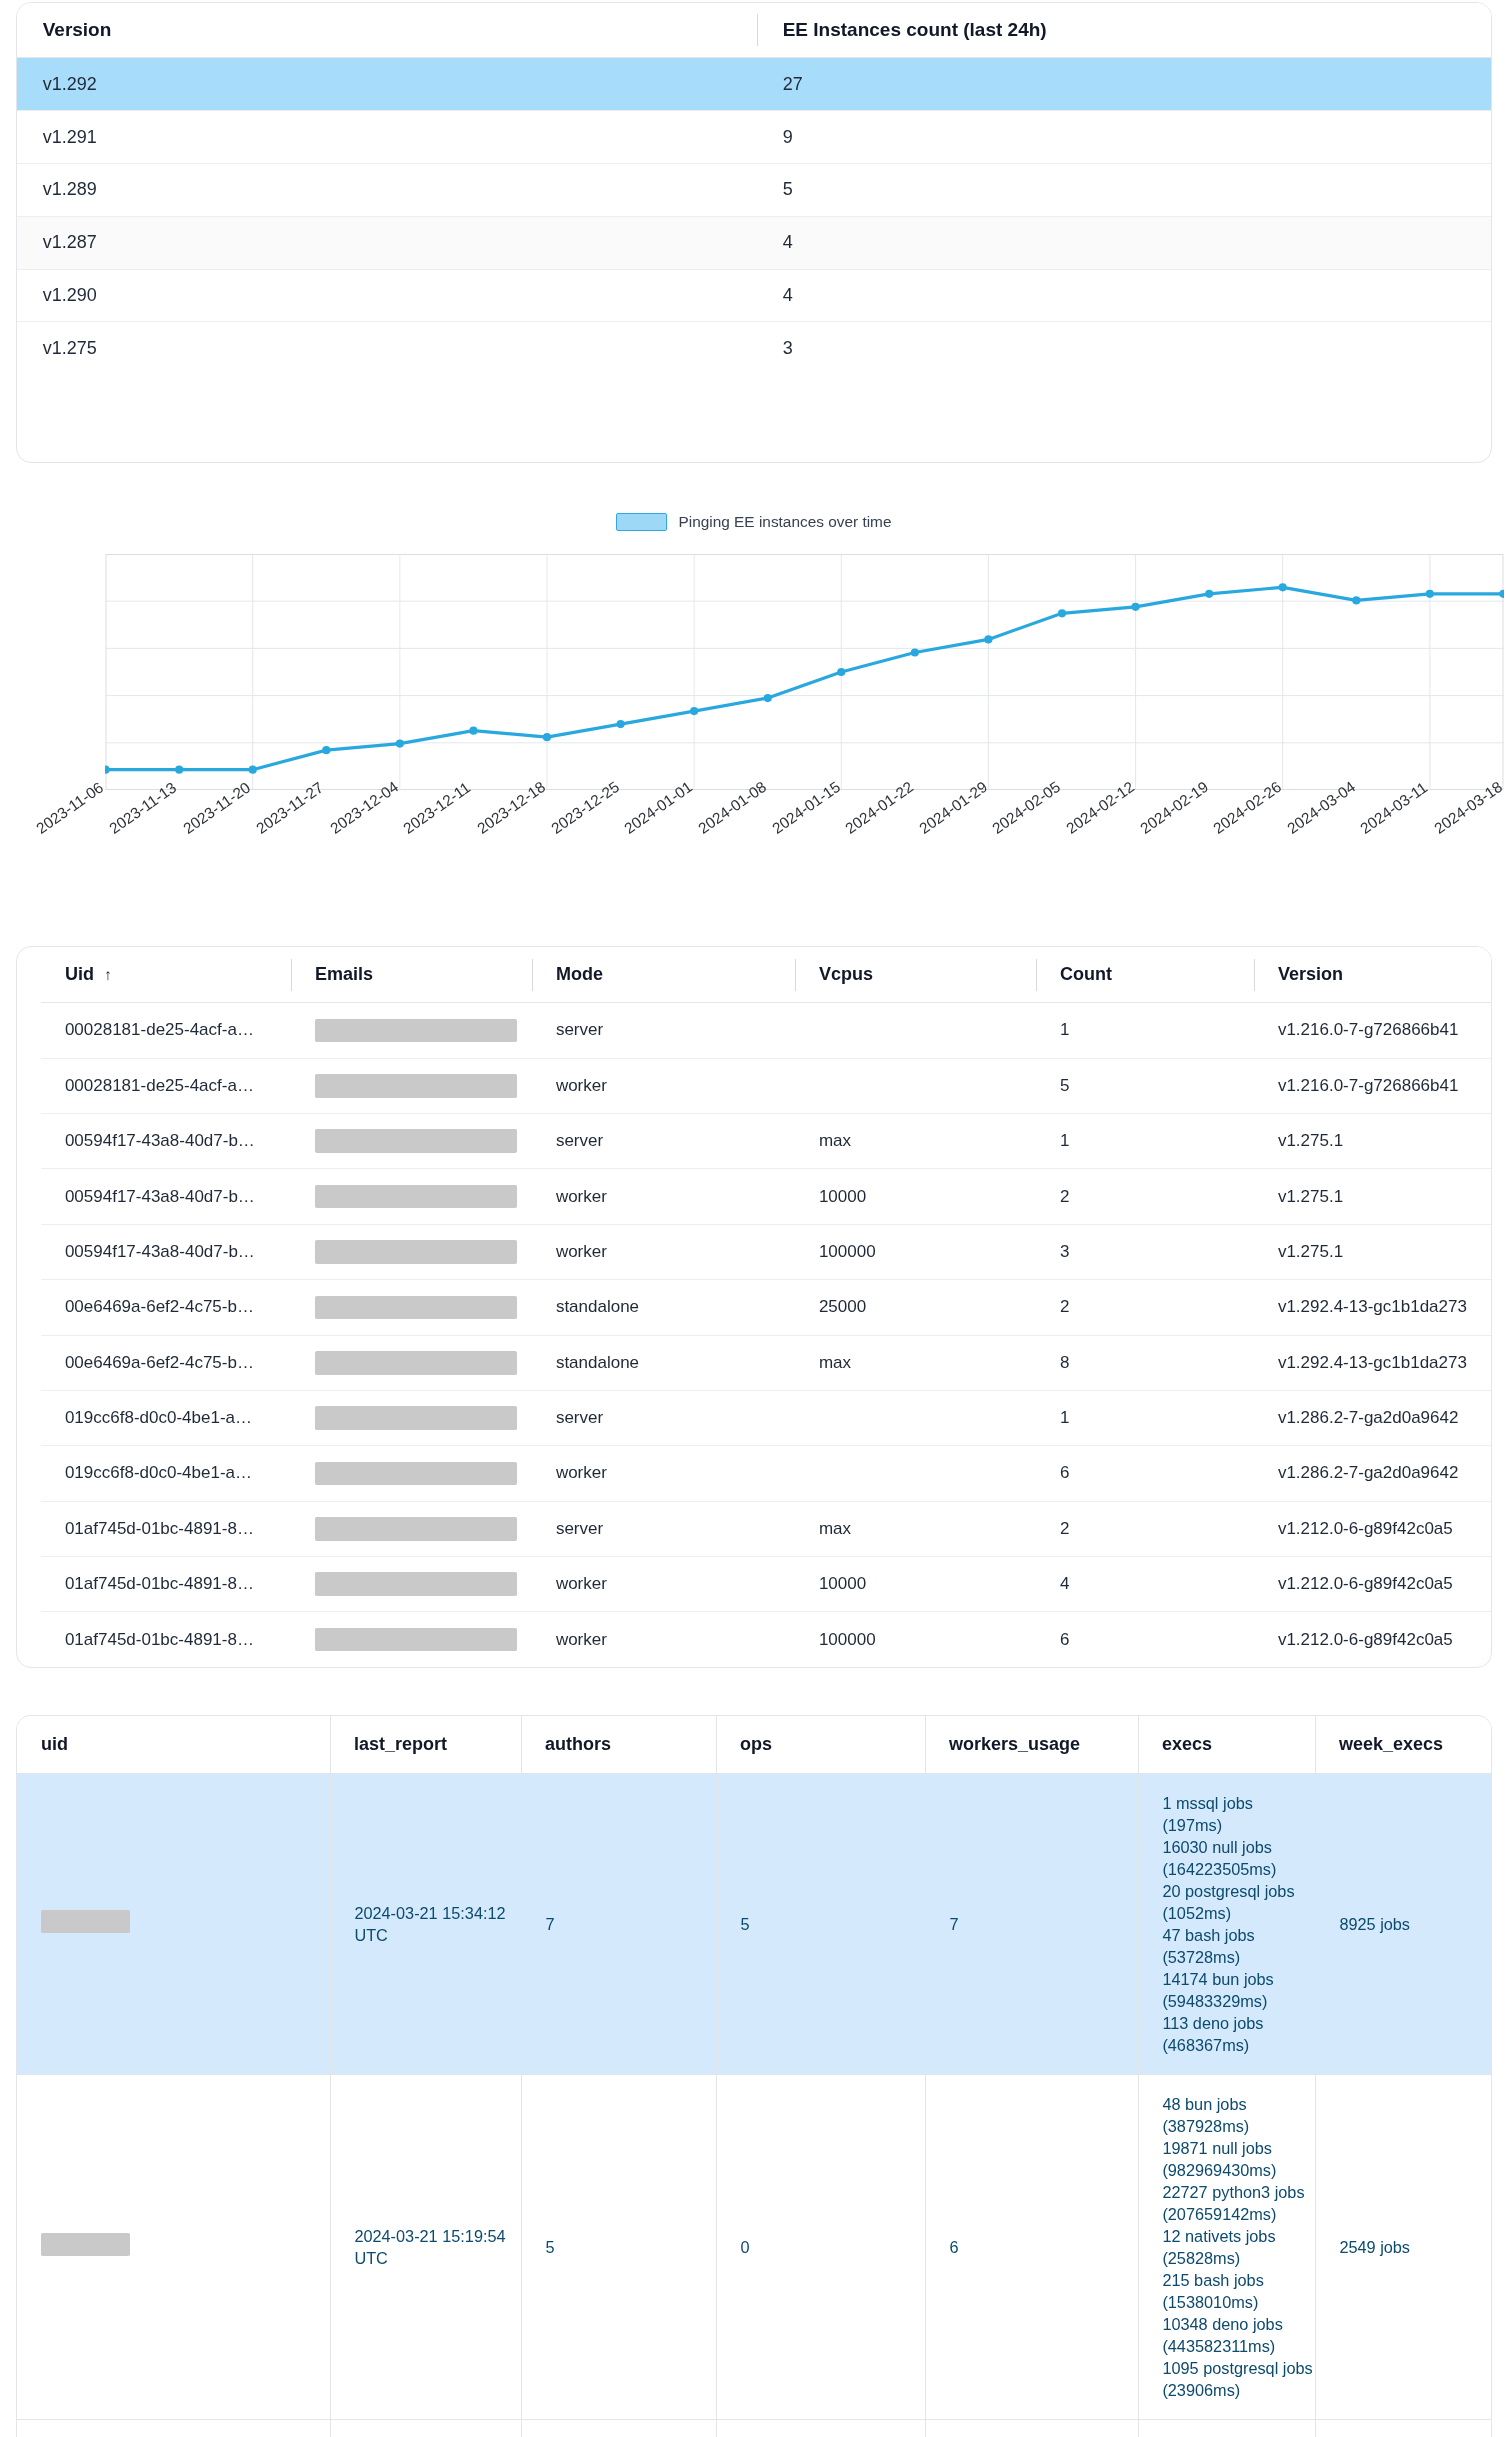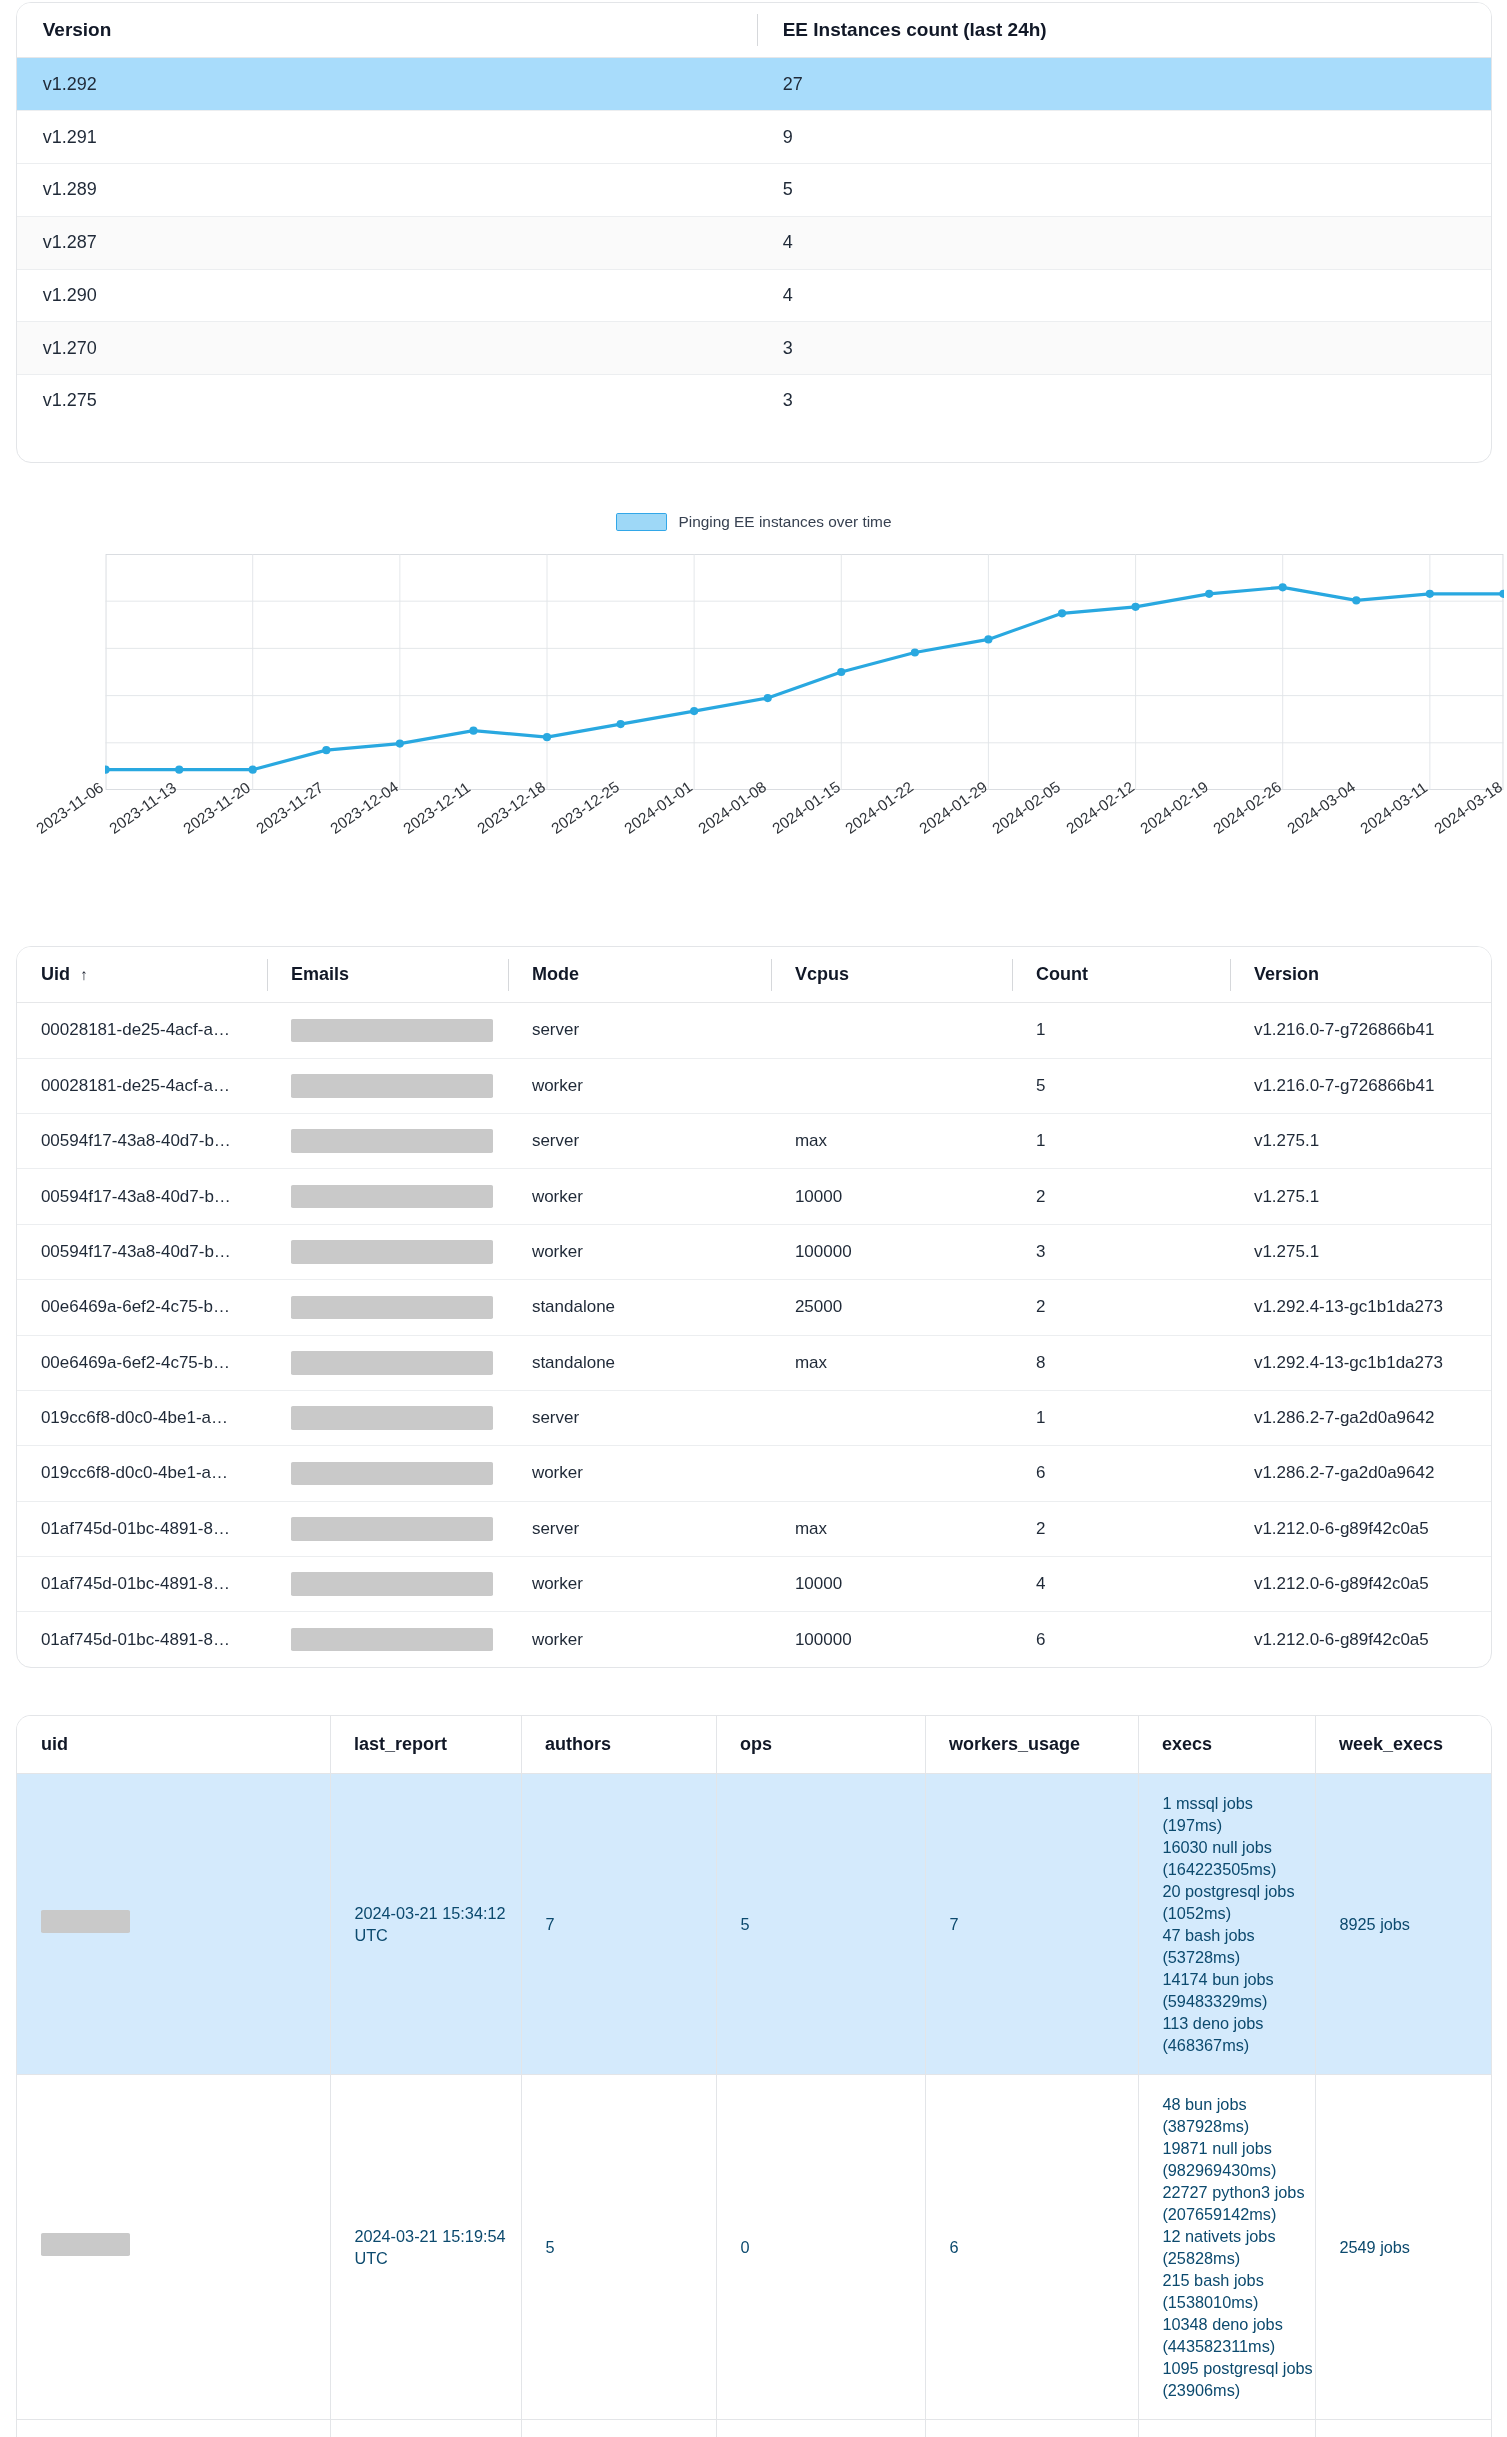--- a/index.html
+++ b/index.html
@@ -77,21 +77,21 @@
   .xlabels span {
     position: absolute;
     font-size: 15.4px;
     color: #30343a;
     white-space: nowrap;
     transform-origin: left top;
     transform: rotate(-35deg);
   }
 
   
-  .instances-wrap { margin-top: 47px; }
+  .instances-wrap { margin-top: 47px; padding-left: 24px; }
   table.instances { width: 100%; table-layout: fixed; }
   table.instances th {
     font-size: 18px; font-weight: bold; color: #111827;
     padding: 17px 0 17px 23.6px;
     border-bottom: 0.9px solid #e6e7e9;
     position: relative;
     background: #fff;
   }
   table.instances th .vsep {
     position: absolute; left: 0; top: 11.8px; bottom: 11.8px;
@@ -179,24 +179,20 @@
           <td>v1.289</td>
           <td>5</td>
         </tr>
         <tr class="alt">
           <td>v1.287</td>
           <td>4</td>
         </tr>
         <tr>
           <td>v1.290</td>
           <td>4</td>
-        </tr>
-        <tr class="alt">
-          <td>v1.270</td>
-          <td>3</td>
         </tr>
         <tr>
           <td>v1.275</td>
           <td>3</td>
         </tr>
       </tbody>
     </table>
   </div>
 
   <div class="chart-block">

